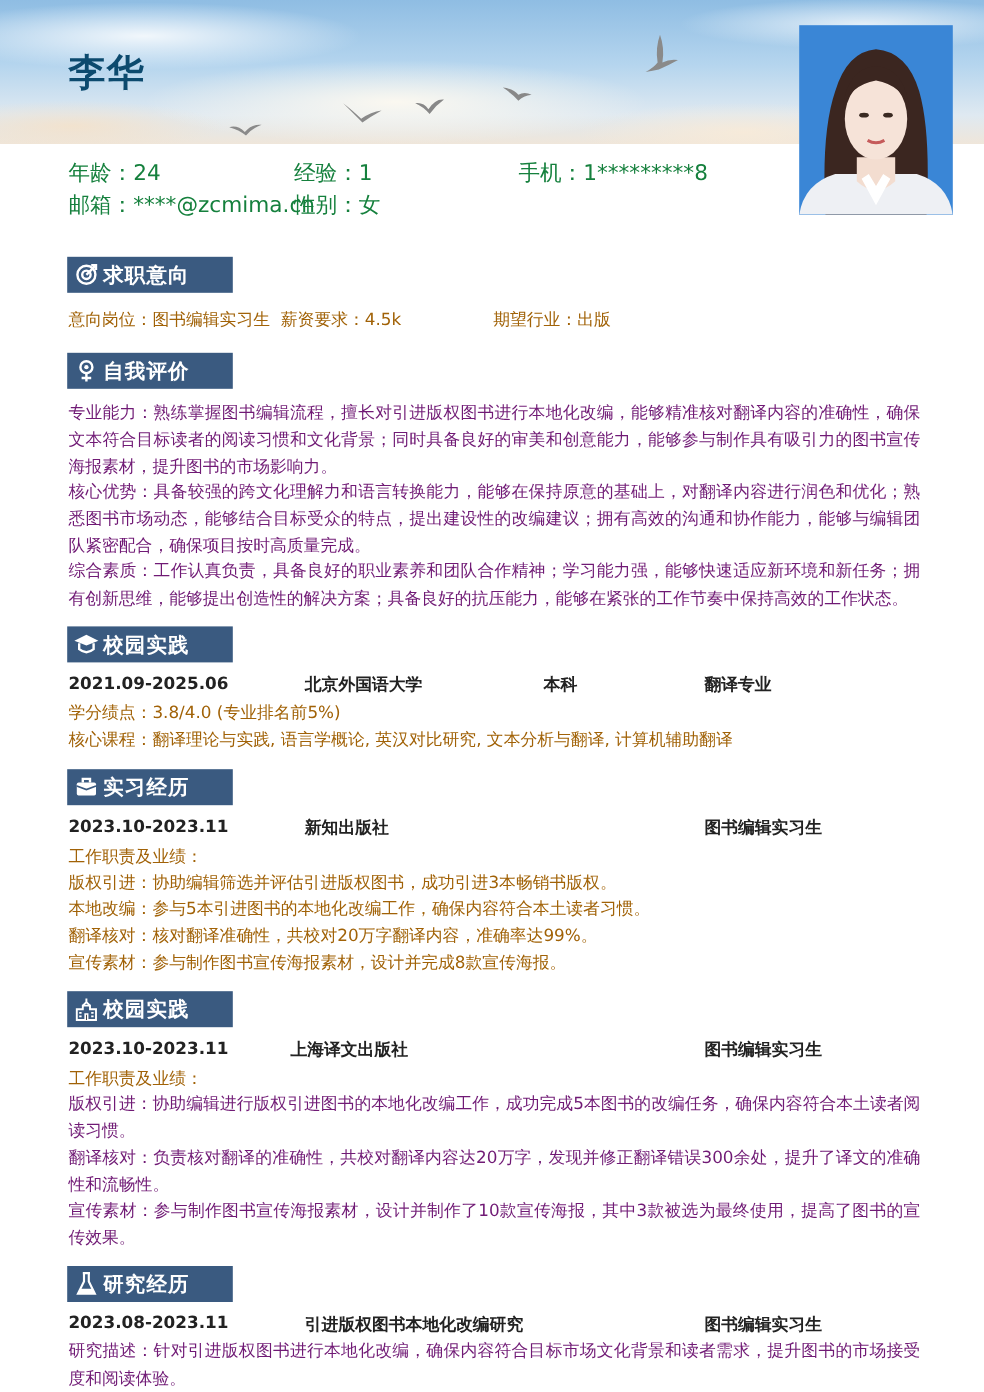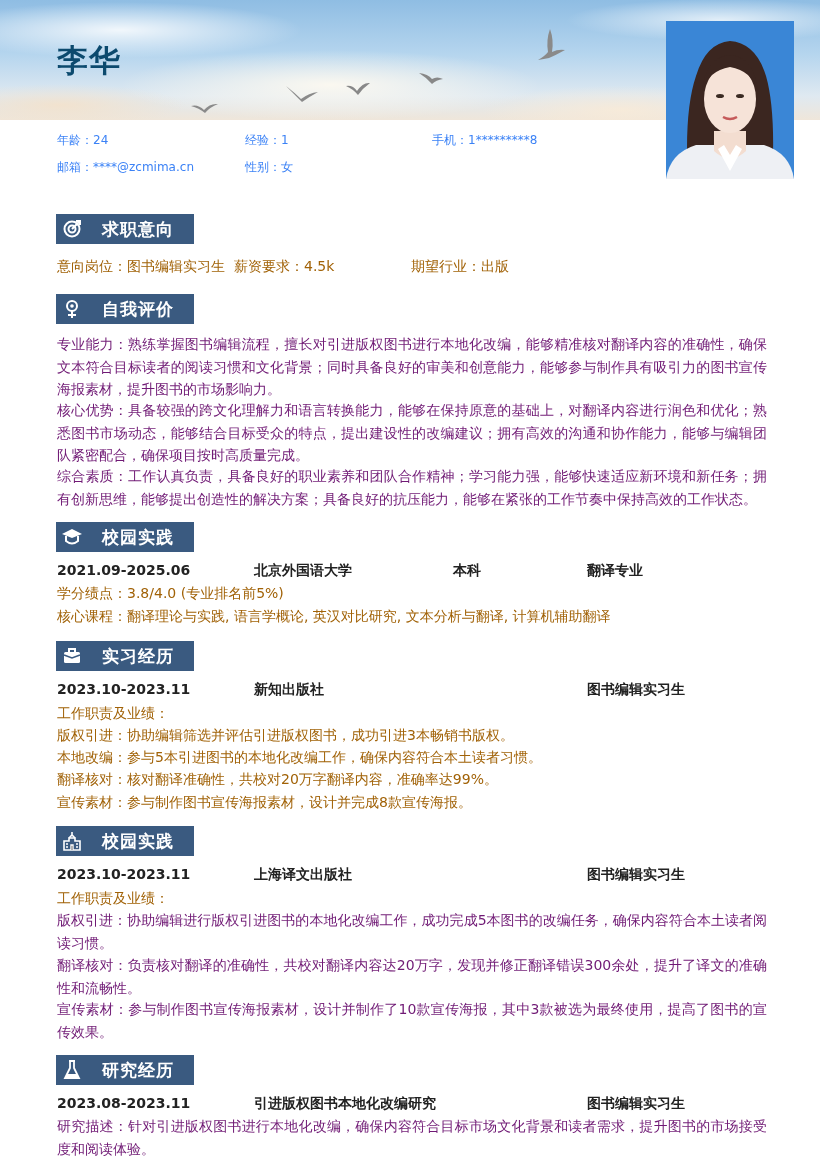--- a/index.html
+++ b/index.html
@@ -19,28 +19,28 @@
   .bird { position: absolute; }
   .name {
     position: absolute; left: 57px; top: 40px; font-size: 31px; font-weight: bold; color: #0c4a6e;
     letter-spacing: 1px;
   }
   .photo {
     position: absolute; left: 666px; top: 21px; width: 128px; height: 158px;
     background: #3a86d6; overflow: hidden;
   }
 
-  .info { position: absolute; font-size: 12px; color: #3b82f6; text-align: right; }
+  .info { position: absolute; font-size: 18px; color: #15803d; text-align: right; }
 
   .section-head {
     position: absolute; left: 56px; width: 138px; height: 30px; background: #3a5a80;
     color: #ffffff; display: flex; align-items: center;
   }
   .section-head .icon { width: 28px; height: 30px; display: flex; align-items: center; justify-content: center; margin-left: 2px; }
-  .section-head .title { margin-left: 16px; font-size: 17px; font-weight: bold; letter-spacing: 1px; }
+  .section-head .title { margin-left: 0; font-size: 17px; font-weight: bold; letter-spacing: 1px; }
 
   .line { position: absolute; left: 57px; font-size: 14px; color: #a16207; white-space: nowrap; }
   .para { position: absolute; left: 57px; width: 710px; font-size: 14px; line-height: 22.5px; color: #701a75; text-align: justify; }
   .bold { position: absolute; font-size: 14px; font-weight: bold; color: #222222; white-space: nowrap; }
 </style>
 </head>
 <body>
 
 <div class="banner">
   <svg class="bird" style="left:190px;top:100px" width="30" height="14" viewBox="0 0 30 14">
@@ -149,21 +149,21 @@
   <span class="icon">
     <svg width="20" height="20" viewBox="0 0 20 20">
         <path d="M10 1 L10 4 M7 7 L10 4 L13 7" stroke="#fff" stroke-width="1.6" fill="none"></path>
         <path d="M2 19 L2 10 L7 10 L7 7 L13 7 L13 10 L18 10 L18 19Z" fill="none" stroke="#fff" stroke-width="1.6"></path>
         <path d="M4 13 L6 13 M4 16 L6 16 M14 13 L16 13 M14 16 L16 16 M9 19 L9 14 L11 14 L11 19" stroke="#fff" stroke-width="1.4"></path>
       </svg>
   </span>
   <span class="title">校园实践</span>
 </div>
 <div class="bold" style="left:57px;top:866px">2023.10-2023.11</div>
-<div class="bold" style="left:254px;top:866px">上海译文出版社</div>
+<div class="bold" style="left:242px;top:866px">上海译文出版社</div>
 <div class="bold" style="left:587px;top:866px">图书编辑实习生</div>
 <div class="line" style="top:890px">工作职责及业绩：</div>
 <div class="para" style="top:909px">版权引进：协助编辑进行版权引进图书的本地化改编工作，成功完成5本图书的改编任务，确保内容符合本土读者阅读习惯。</div>
 <div class="para" style="top:954px">翻译核对：负责核对翻译的准确性，共校对翻译内容达20万字，发现并修正翻译错误300余处，提升了译文的准确性和流畅性。</div>
 <div class="para" style="top:998px">宣传素材：参与制作图书宣传海报素材，设计并制作了10款宣传海报，其中3款被选为最终使用，提高了图书的宣传效果。</div>
 
 <div class="section-head" style="top:1055px">
   <span class="icon">
     <svg width="18" height="20" viewBox="0 0 18 20">
         <path d="M6 1 L12 1 M7 1 L7 8 L2 18 L16 18 L11 8 L11 1" fill="none" stroke="#fff" stroke-width="1.8"></path>

